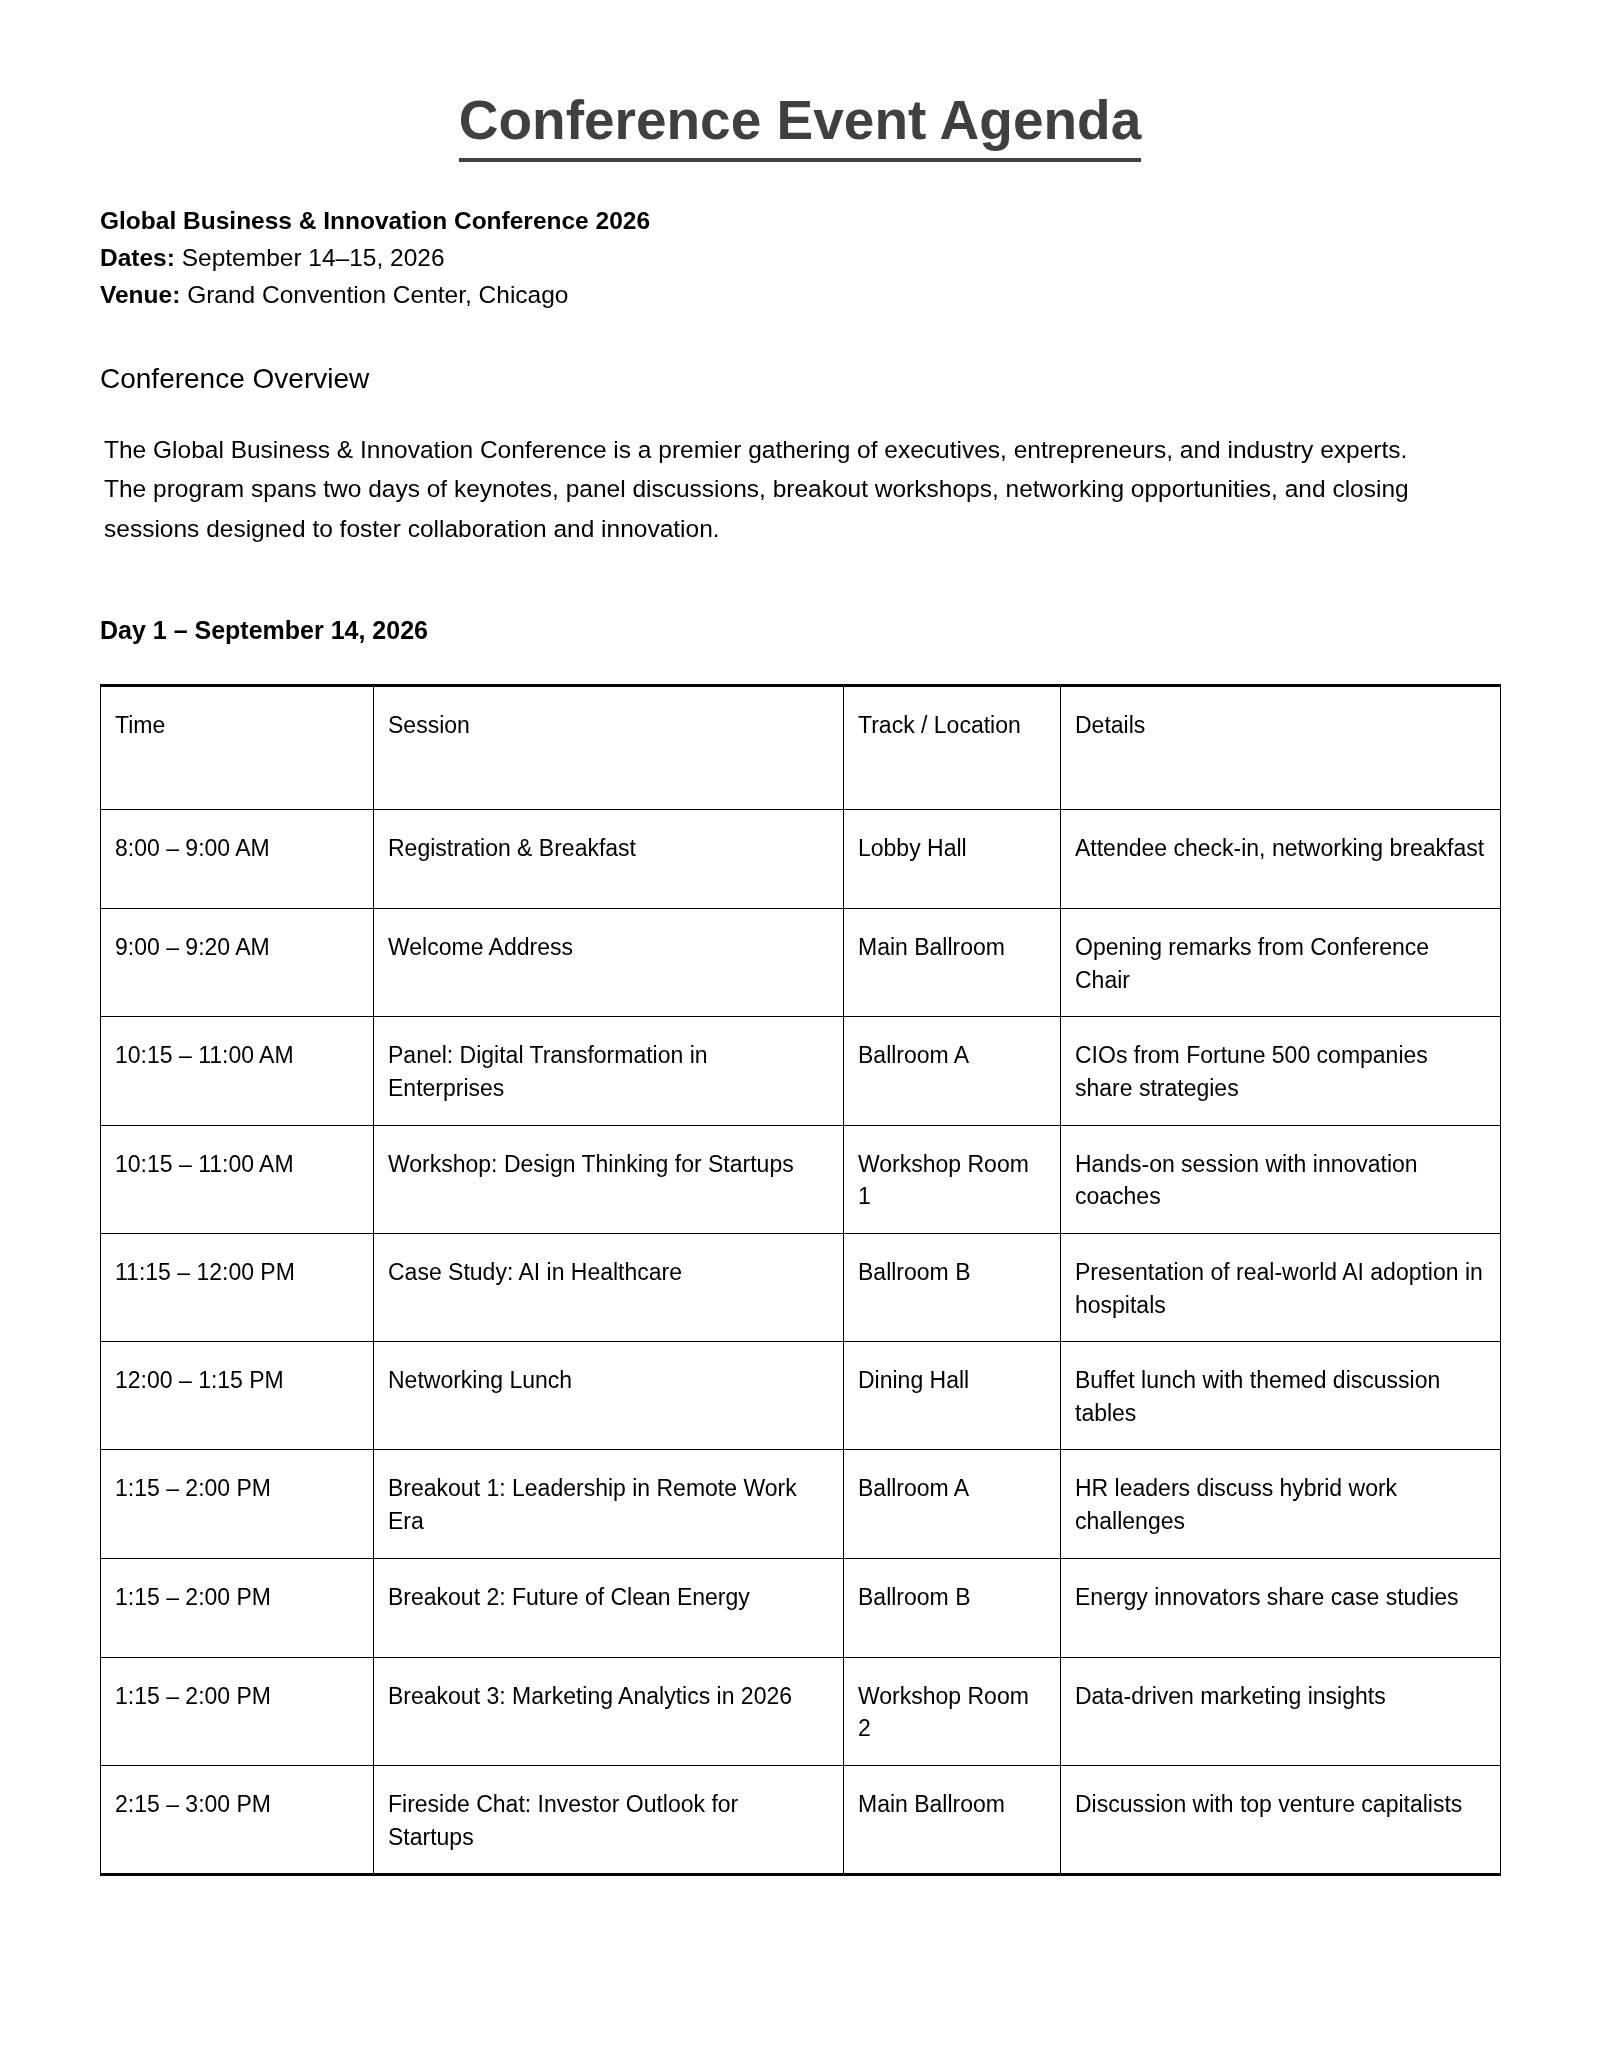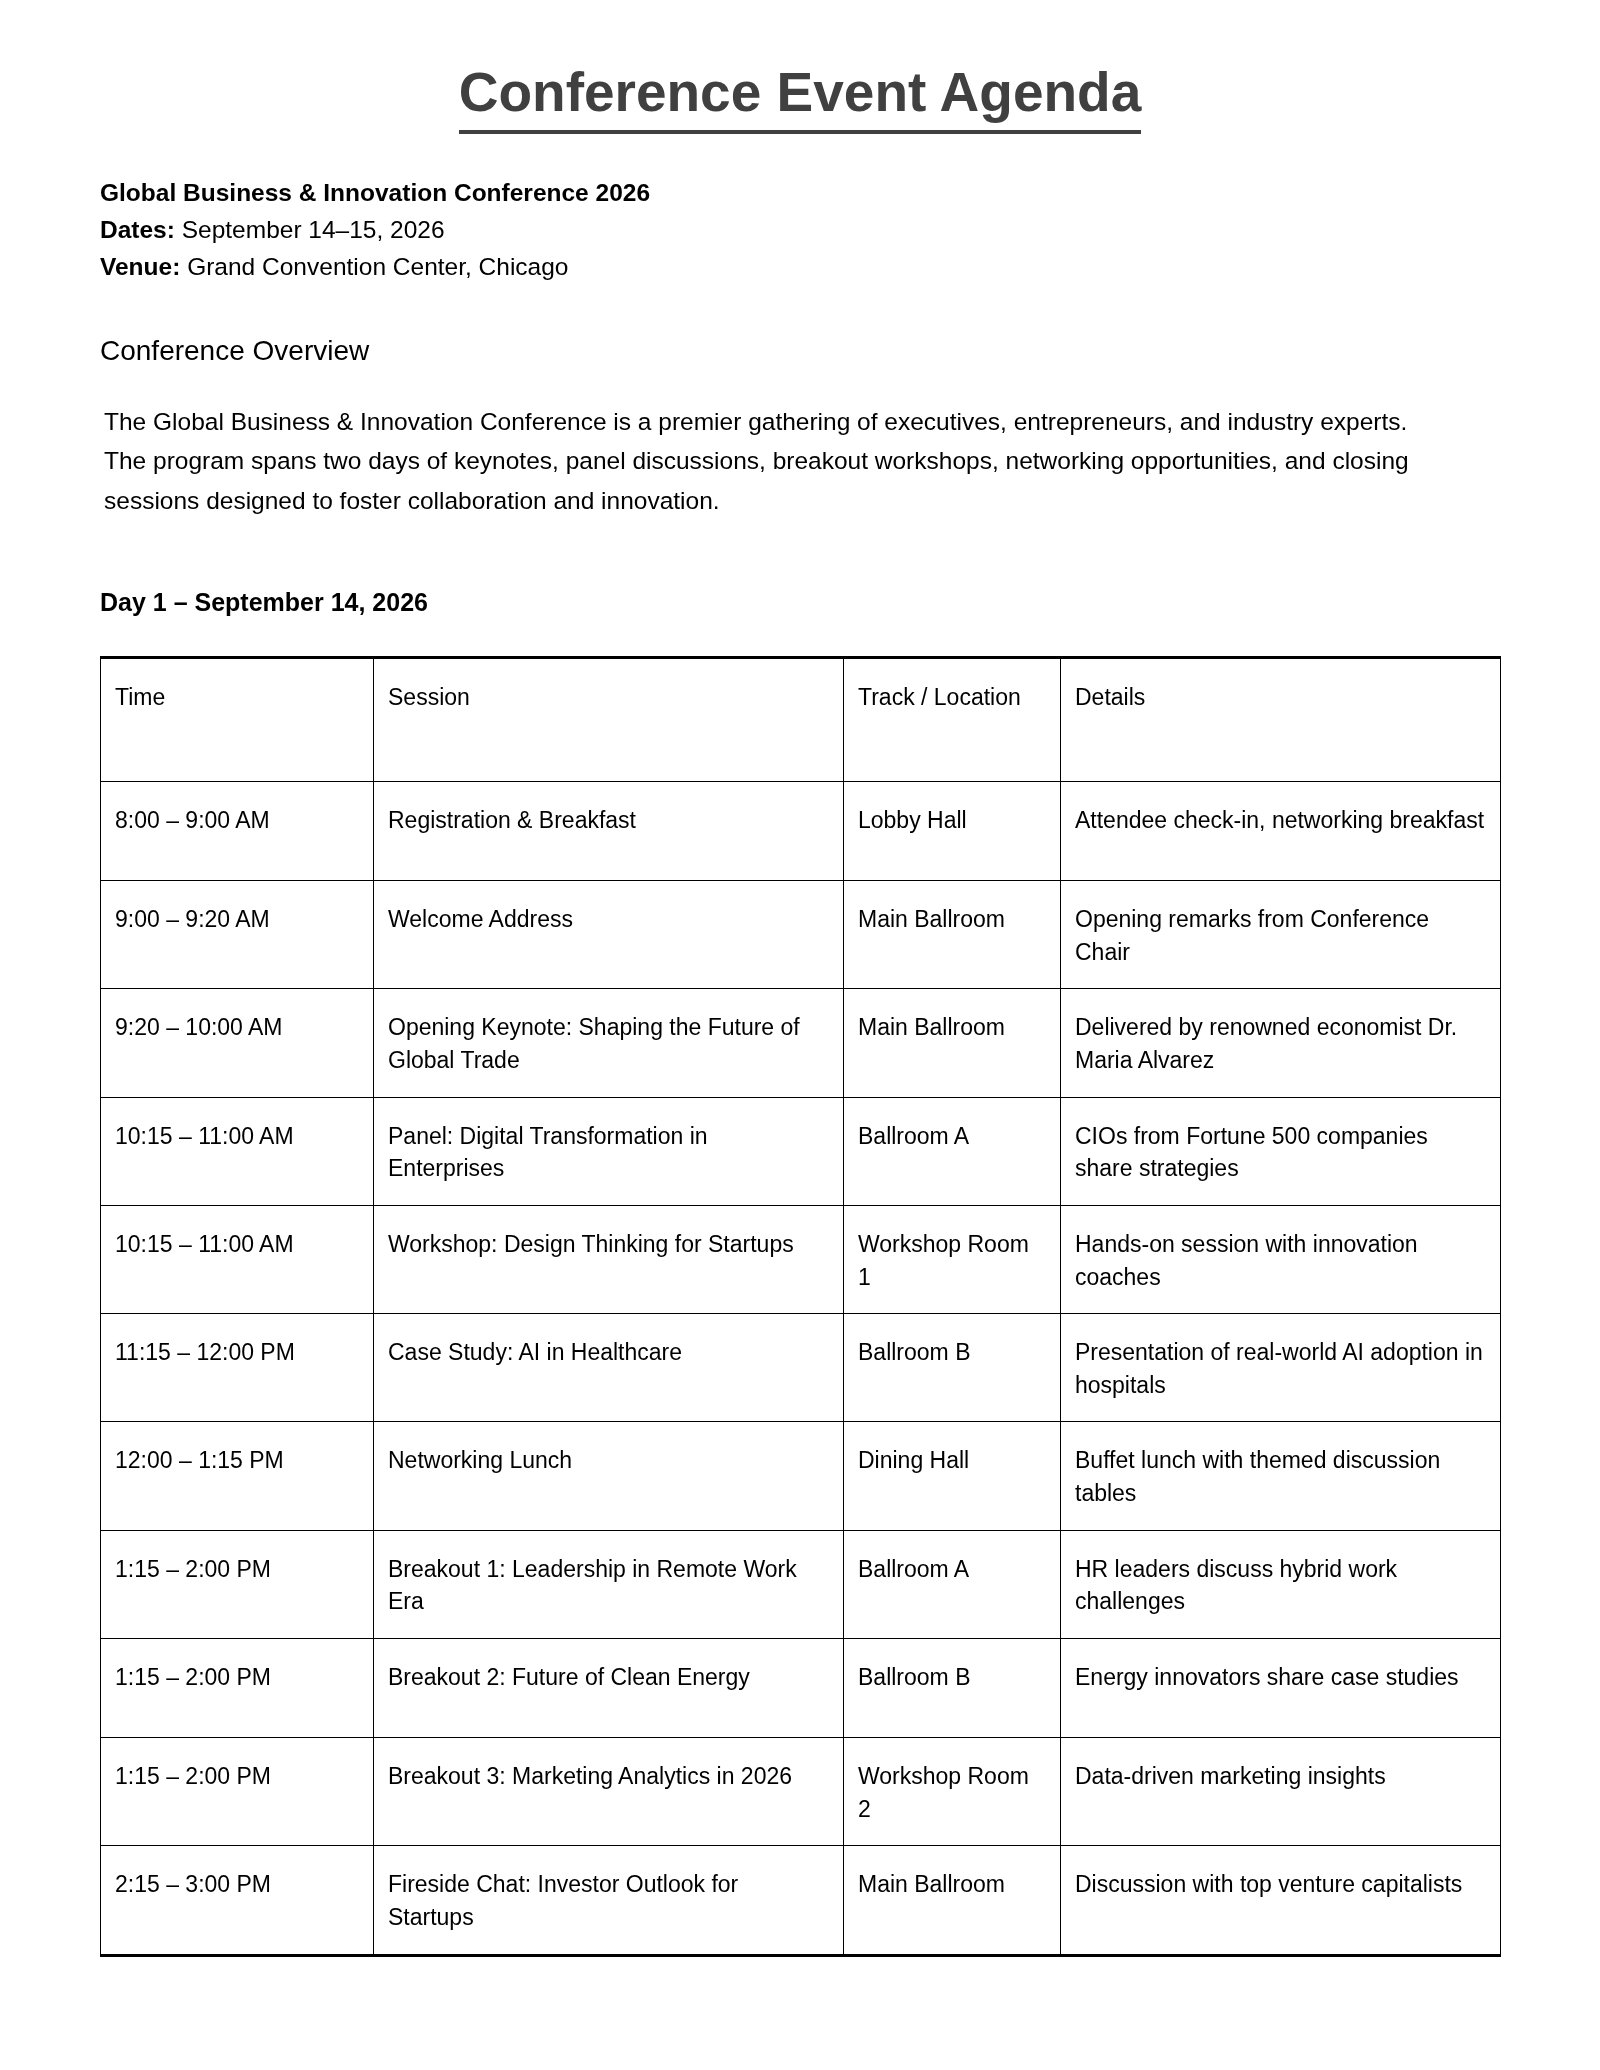--- a/index.html
+++ b/index.html
@@ -19,21 +19,21 @@
     width: 1600px;
     height: 2070px;
     box-sizing: border-box;
     padding: 0 100px;
     background: #ffffff;
   }
 
   
   .doc-title {
     margin: 0;
-    padding-top: 62px;
+    padding-top: 90px;
     text-align: center;
     font-size: 55px;
     font-weight: bold;
     color: #404040;
     letter-spacing: 0px;
     line-height: 1.1;
   }
   .doc-title .u {
     border-bottom: 4px solid #404040;
     padding-bottom: 7px;
@@ -167,26 +167,20 @@
         <td>Lobby Hall</td>
         <td>Attendee check-in, networking breakfast</td>
       </tr>
       <tr>
         <td class="nowrap-cell">9:00 – 9:20 AM</td>
         <td>Welcome Address</td>
         <td>Main Ballroom</td>
         <td>Opening remarks from Conference Chair</td>
       </tr>
       <tr>
-        <td class="nowrap-cell">9:20 – 10:00 AM</td>
-        <td>Opening Keynote: Shaping the Future of Global Trade</td>
-        <td>Main Ballroom</td>
-        <td>Delivered by renowned economist Dr. Maria Alvarez</td>
-      </tr>
-      <tr>
         <td class="nowrap-cell">10:15 – 11:00 AM</td>
         <td>Panel: Digital Transformation in Enterprises</td>
         <td>Ballroom A</td>
         <td>CIOs from Fortune 500 companies share strategies</td>
       </tr>
       <tr>
         <td class="nowrap-cell">10:15 – 11:00 AM</td>
         <td>Workshop: Design Thinking for Startups</td>
         <td>Workshop Room 1</td>
         <td>Hands-on session with innovation coaches</td>

